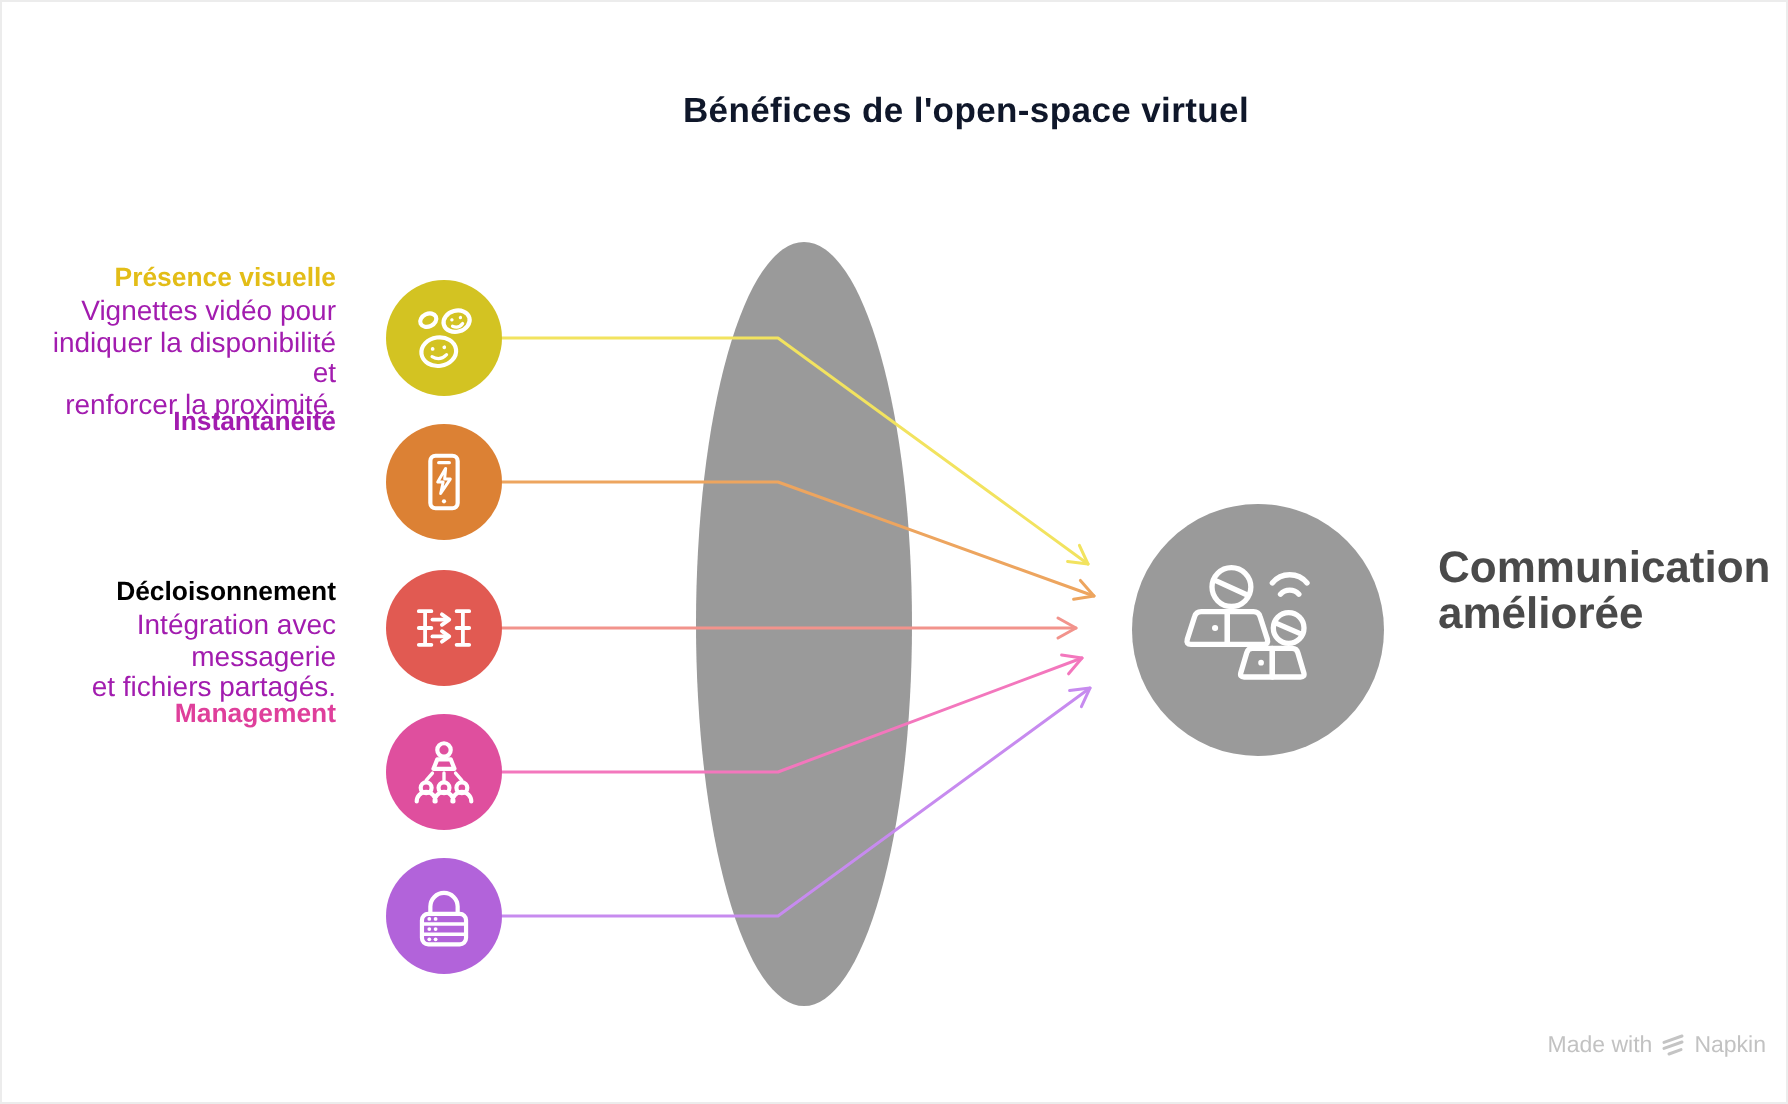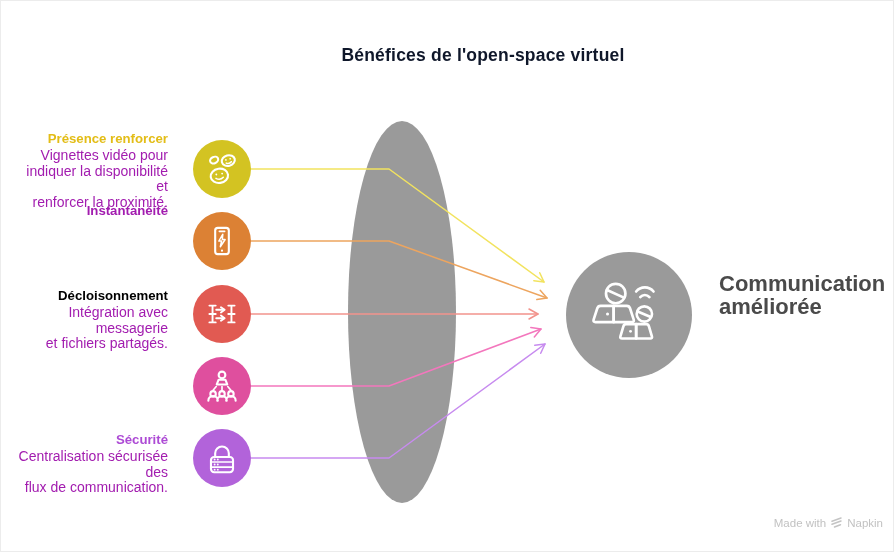--- a/index.html
+++ b/index.html
@@ -68,21 +68,21 @@
         <path d="M533.3 335.9 L540 328 L529.8 326.5"></path>
       </g>
       <g stroke="#c78bef">
         <path d="M250 457 H388 L544 343"></path>
         <path d="M539.7 352.3 L544 343 L533.8 344.3"></path>
       </g>
     </g>
   </svg>
 
   <div class="item-text" style="top:130px">
-    <div class="item-title" style="color: rgb(227, 189, 23);">Présence renforcer</div>
+    <div class="item-title" style="color: rgb(227, 189, 23);">Présence visuelle</div>
     <div class="item-desc">Vignettes vidéo pour
 indiquer la disponibilité et
 renforcer la proximité.</div>
   </div>
   <div class="icon-circle" style="left: 192px; top: 139px; background-color: rgb(211, 195, 34);">
     <svg width="42" height="42" viewBox="0 0 40 40" fill="none" stroke="#fff" stroke-width="2" stroke-linecap="round">
       <ellipse cx="12.5" cy="11.5" rx="4" ry="3" transform="rotate(-25 12.5 11.5)"></ellipse>
       <g transform="rotate(-15 26 12)">
         <ellipse cx="26" cy="12" rx="6.3" ry="5"></ellipse>
         <circle cx="24" cy="10.8" r="0.8" fill="#fff" stroke="none"></circle>
@@ -120,38 +120,34 @@
       <path d="M8 12 h6 M8 20 h6 M8 28 h6 M11 12 v16"></path>
       <path d="M26 12 h6 M26 20 h6 M26 28 h6 M29 12 v16"></path>
       <path d="M14.5 16 h7"></path>
       <path d="M19 13.5 L22.5 16 L19 18.5"></path>
       <path d="M14.5 24 h7"></path>
       <path d="M19 21.5 L22.5 24 L19 26.5"></path>
     </svg>
   </div>
 
   <div class="item-text" style="top:348px">
+    <div class="item-title" style="color: rgb(223, 63, 155);">Management</div>
   </div>
   <div class="icon-circle" style="left: 192px; top: 356px; background-color: rgb(223, 79, 158);">
     <svg width="42" height="42" viewBox="0 0 40 40" fill="none" stroke="#fff" stroke-width="2" stroke-linecap="round" stroke-linejoin="round">
       <circle cx="20" cy="9.5" r="3.2"></circle>
       <path d="M15 18.5 h10 l-1.8 -4.5 h-6.4 z"></path>
       <path d="M14.5 20.5 L11.5 24 M20 20.5 V24 M25.5 20.5 L28.5 24" stroke-width="1.6"></path>
       <circle cx="11.5" cy="27.5" r="2.6"></circle>
       <circle cx="20" cy="27.5" r="2.6"></circle>
       <circle cx="28.5" cy="27.5" r="2.6"></circle>
       <path d="M7 34 a4.5 4.5 0 0 1 9 0 M15.5 34 a4.5 4.5 0 0 1 9 0 M24 34 a4.5 4.5 0 0 1 9 0"></path>
     </svg>
   </div>
 
-  <div class="item-text" style="top:431px">
-    <div class="item-title" style="color: rgb(173, 75, 213);">Sécurité</div>
-    <div class="item-desc">Centralisation sécurisée des
-flux de communication.</div>
-  </div>
   <div class="icon-circle" style="left: 192px; top: 428px; background-color: rgb(178, 99, 218);">
     <svg width="42" height="42" viewBox="0 0 40 40" fill="none" stroke="#fff" stroke-width="2" stroke-linecap="round">
       <path d="M13.5 19 v-3.5 a6.5 6.5 0 0 1 13 0 V19"></path>
       <rect x="9.5" y="19" width="21" height="14.5" rx="3"></rect>
       <path d="M9.5 23.8 h21 M9.5 28.7 h21" stroke-width="1.6"></path>
       <circle cx="13" cy="21.4" r="0.9" fill="#fff" stroke="none"></circle>
       <circle cx="16" cy="21.4" r="0.9" fill="#fff" stroke="none"></circle>
       <circle cx="13" cy="26.2" r="0.9" fill="#fff" stroke="none"></circle>
       <circle cx="16" cy="26.2" r="0.9" fill="#fff" stroke="none"></circle>
       <circle cx="13" cy="31.1" r="0.9" fill="#fff" stroke="none"></circle>

